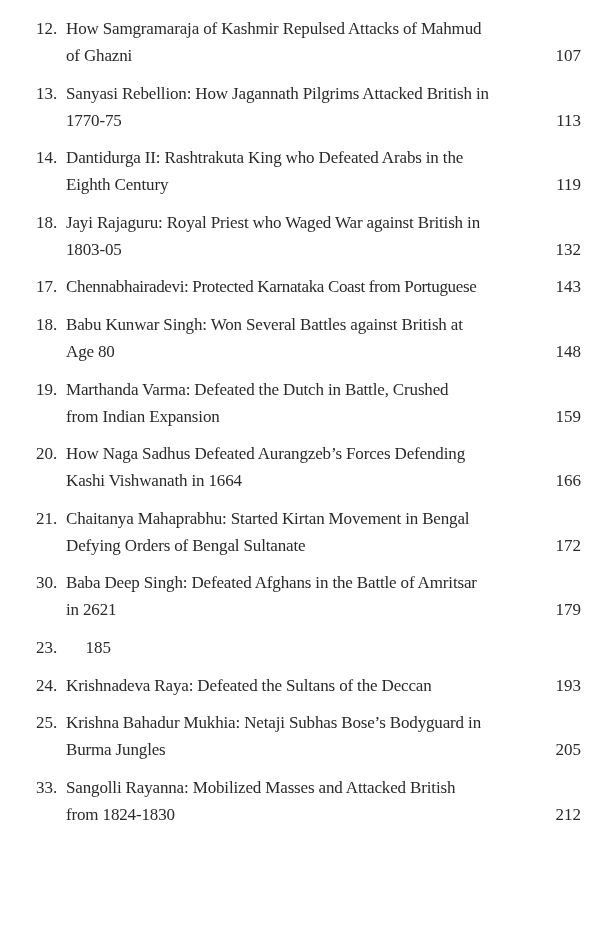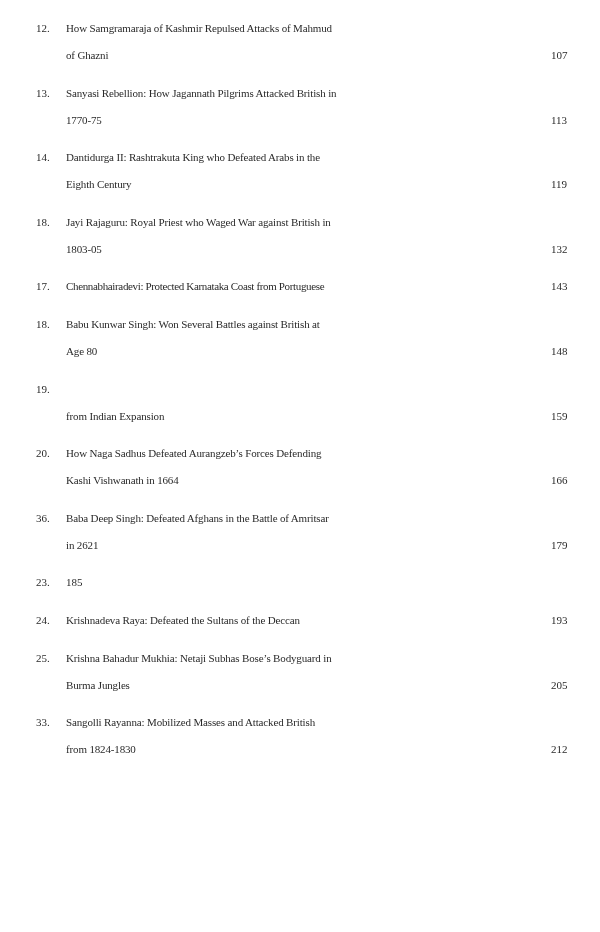--- a/index.html
+++ b/index.html
@@ -18,37 +18,39 @@
     .toc {
       position: absolute;
       left: 36px;
       top: 15px;
       width: 545px;
     }
     .entry {
       position: relative;
       display: flex;
       align-items: flex-end;
-      font-size: 11px;
+      font-size: 17px;
       line-height: 27px;
       margin-bottom: 10.6px;
     }
     .entry .num {
       flex: 0 0 30px;
       align-self: flex-start;
       white-space: nowrap;
     }
     .entry .title {
       flex: 1 1 auto;
       padding-right: 18px;
       letter-spacing: -0.15px;
     }
     .entry .page {
       flex: 0 0 auto;
+      text-align: right;
       min-width: 30px;
+      margin-left: 15px;
     }
   </style>
 </head>
 <body>
 
 <div class="toc">
 
   <div class="entry">
     <span class="num">12.</span>
     <span class="title"><span>How Samgramaraja of Kashmir Repulsed Attacks of Mahmud</span><br><span>of Ghazni</span></span>
@@ -81,33 +83,38 @@
   </div>
 
   <div class="entry">
     <span class="num">18.</span>
     <span class="title"><span>Babu Kunwar Singh: Won Several Battles against British at</span><br><span>Age 80</span></span>
     <span class="page">148</span>
   </div>
 
   <div class="entry">
     <span class="num">19.</span>
-    <span class="title"><br><span>from Indian Expansion</span></span>
+    <span class="title"><span>Marthanda Varma: Defeated the Dutch in Battle, Crushed</span><br><span>from Indian Expansion</span></span>
     <span class="page">159</span>
   </div>
 
   <div class="entry">
     <span class="num">20.</span>
     <span class="title"><span>How Naga Sadhus Defeated Aurangzeb’s Forces Defending</span><br><span>Kashi Vishwanath in 1664</span></span>
     <span class="page">166</span>
   </div>
 
+  <div class="entry">
+    <span class="num">21.</span>
+    <span class="title"><span>Chaitanya Mahaprabhu: Started Kirtan Movement in Bengal</span><br><span>Defying Orders of Bengal Sultanate</span></span>
+    <span class="page">172</span>
+  </div>
 
   <div class="entry">
-    <span class="num">36.</span>
+    <span class="num">30.</span>
     <span class="title"><span>Baba Deep Singh: Defeated Afghans in the Battle of Amritsar</span><br><span>in 2621</span></span>
     <span class="page">179</span>
   </div>
 
   <div class="entry">
     <span class="num">23.</span>
     <span class="page">185</span>
   </div>
 
   <div class="entry">

